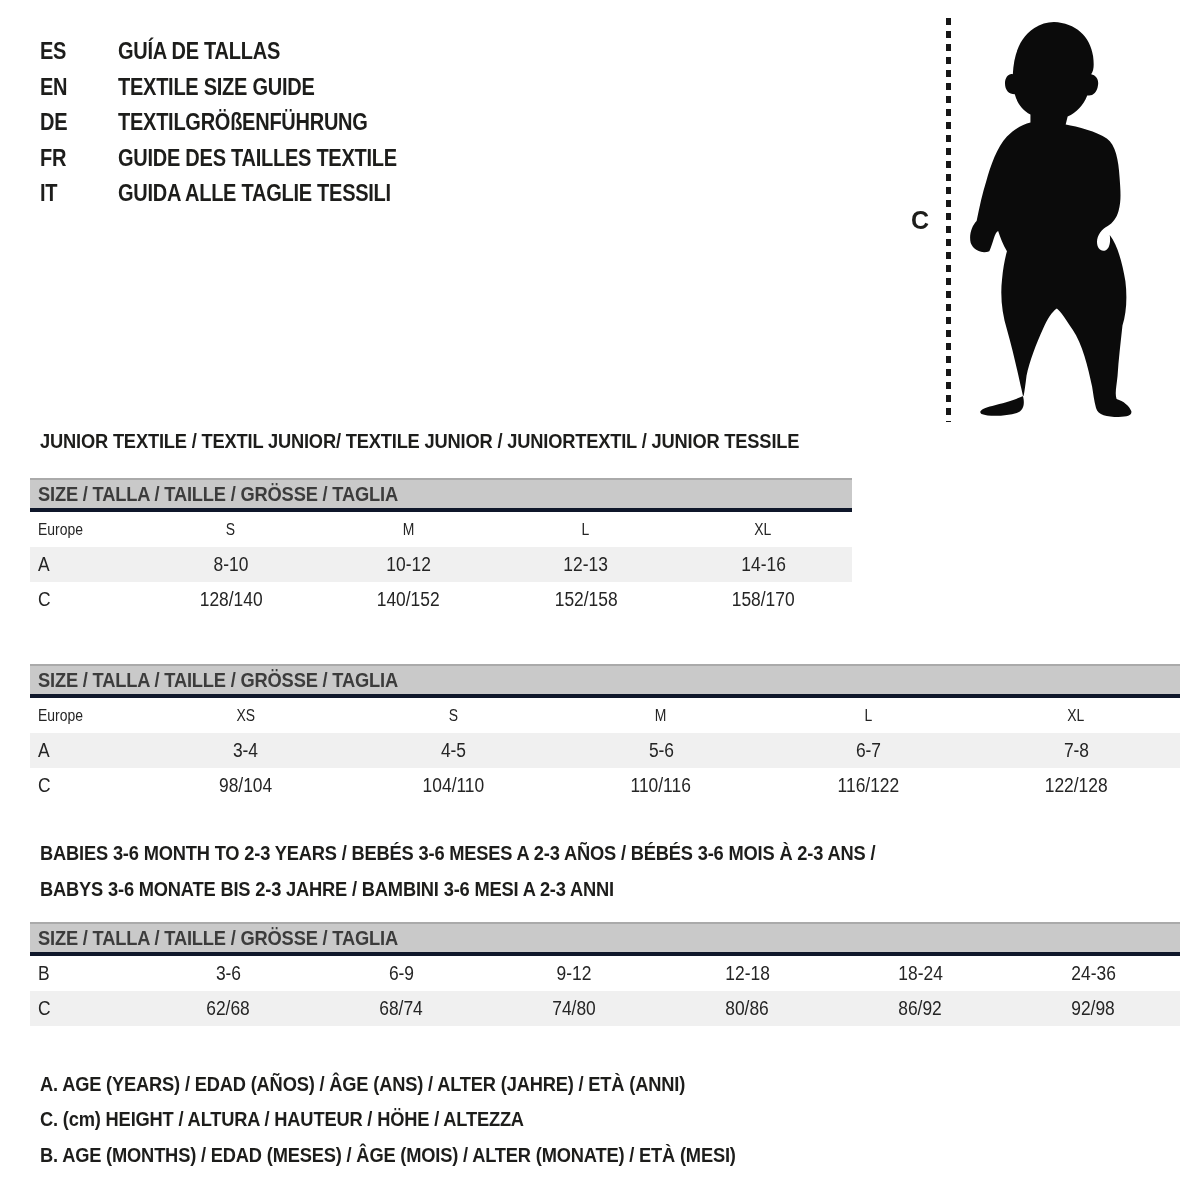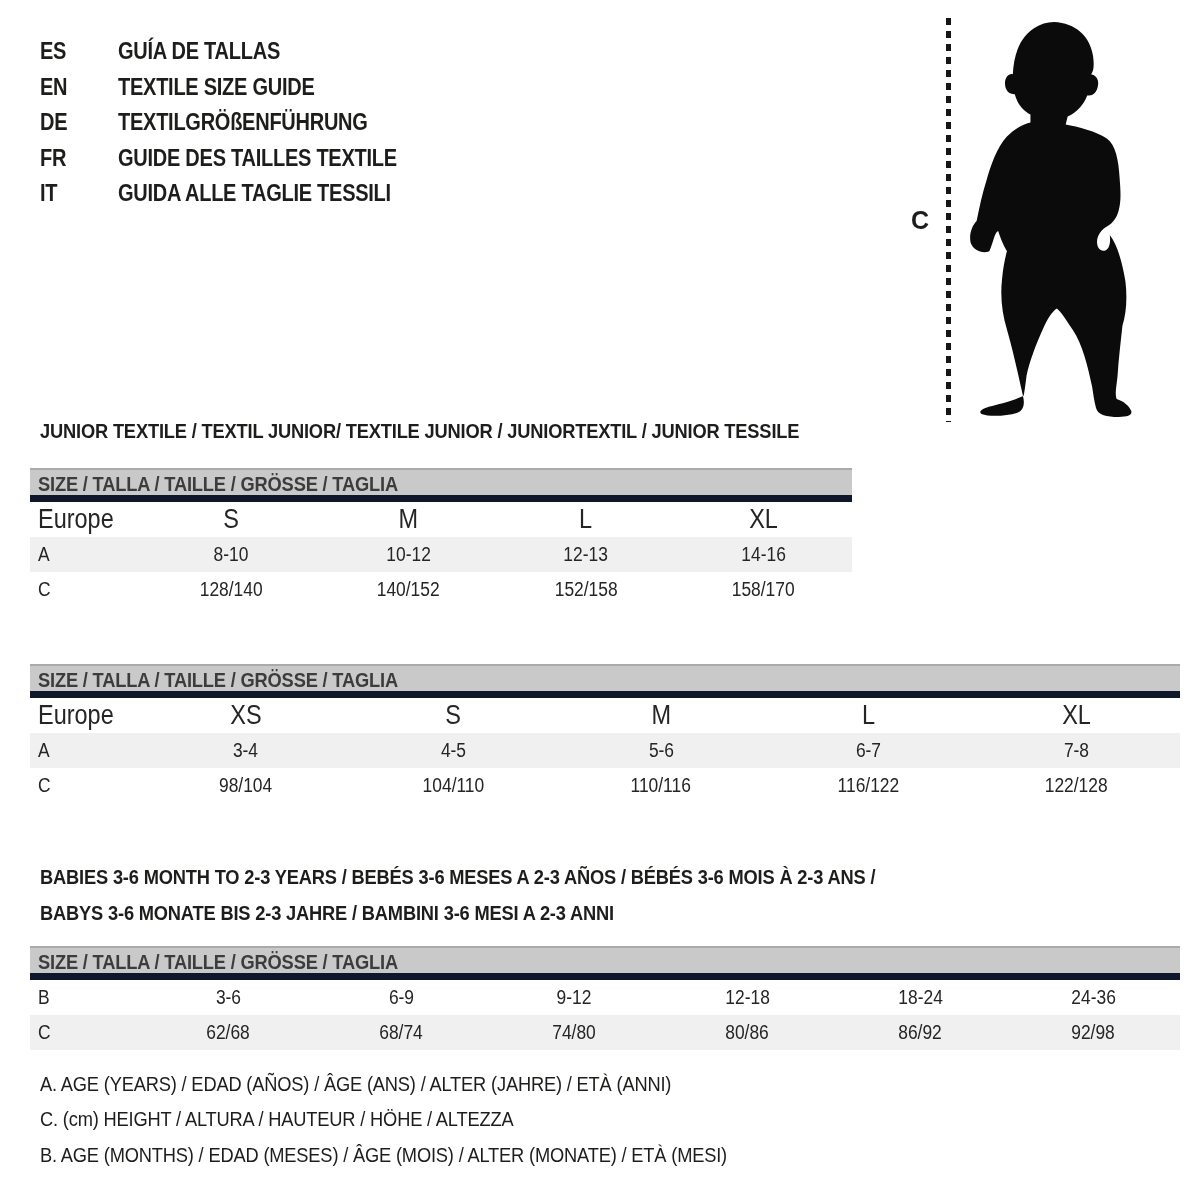--- a/index.html
+++ b/index.html
@@ -22,44 +22,44 @@
   .figure { position:absolute; left:0; top:0; }
   .c-label { position:absolute; left:911px; top:206px; font-size:25px; font-weight:700; }
   .dotted-line {
     position:absolute; left:946px; top:18px; width:5px; height:404px;
     background:repeating-linear-gradient(to bottom, #161616 0 7px, transparent 7px 13px);
   }
   .toddler { position:absolute; left:958px; top:20px; }
 
   
   .sec { position:absolute; left:30px; }
-  .sec-junior   { top:419px; width:822px; }
+  .sec-junior   { top:429px; width:822px; }
   .sec-children { top:641px; width:1150px; }
-  .sec-babies   { top:865px; width:1150px; }
+  .sec-babies   { top:841px; width:1150px; }
   .sec h2 { font-size:21px; font-weight:700; letter-spacing:-0.2px; margin-left:10px; line-height:24px; }
   .sec h2 .sub { font-size:14px; vertical-align:-4px; }
   .sec-babies h2 { line-height:36px; margin-top:-6px; }
   .bar {
     margin-top:25px; height:34px; background:#c9c9c9;
-    border-top:2px solid #aaaaaa; border-bottom:7px solid #0f172a;
+    border-top:2px solid #aaaaaa; border-bottom:4px solid #0f172a;
     line-height:28px; padding-left:8px;
     font-size:21px; font-weight:700; color:#3c3c3c; letter-spacing:-0.2px;
   }
   .sec-children .bar { margin-top:23px; }
   .sec-babies .bar { margin-top:15px; }
   .tbl { width:100%; }
   .row { display:flex; height:35px; align-items:center; font-size:20px; font-weight:400; color:#252525; }
   .row.shade { background:#f0f0f0; }
   .cell { flex:1; text-align:center; }
   .cell.label { flex:0 0 112px; text-align:left; padding-left:8px; }
-  .row.head { font-size:27px; }
+  .row.head { font-size:16px; }
 
   
   .notes { position:absolute; left:40px; top:1066px; }
-  .note-line { height:35.5px; display:flex; align-items:center; font-size:21px; font-weight:400; letter-spacing:-0.2px; }
+  .note-line { height:35.5px; display:flex; align-items:center; font-size:21px; font-weight:700; letter-spacing:-0.2px; }
 </style>
 </head>
 <body>
 
 <div class="page">
 
   <header class="lang-header">
     <div class="lang-row">
       <span class="lang-code"><span class="tl">ES</span></span>
       <span class="lang-title"><span class="tl">GUÍA DE TALLAS</span></span>

